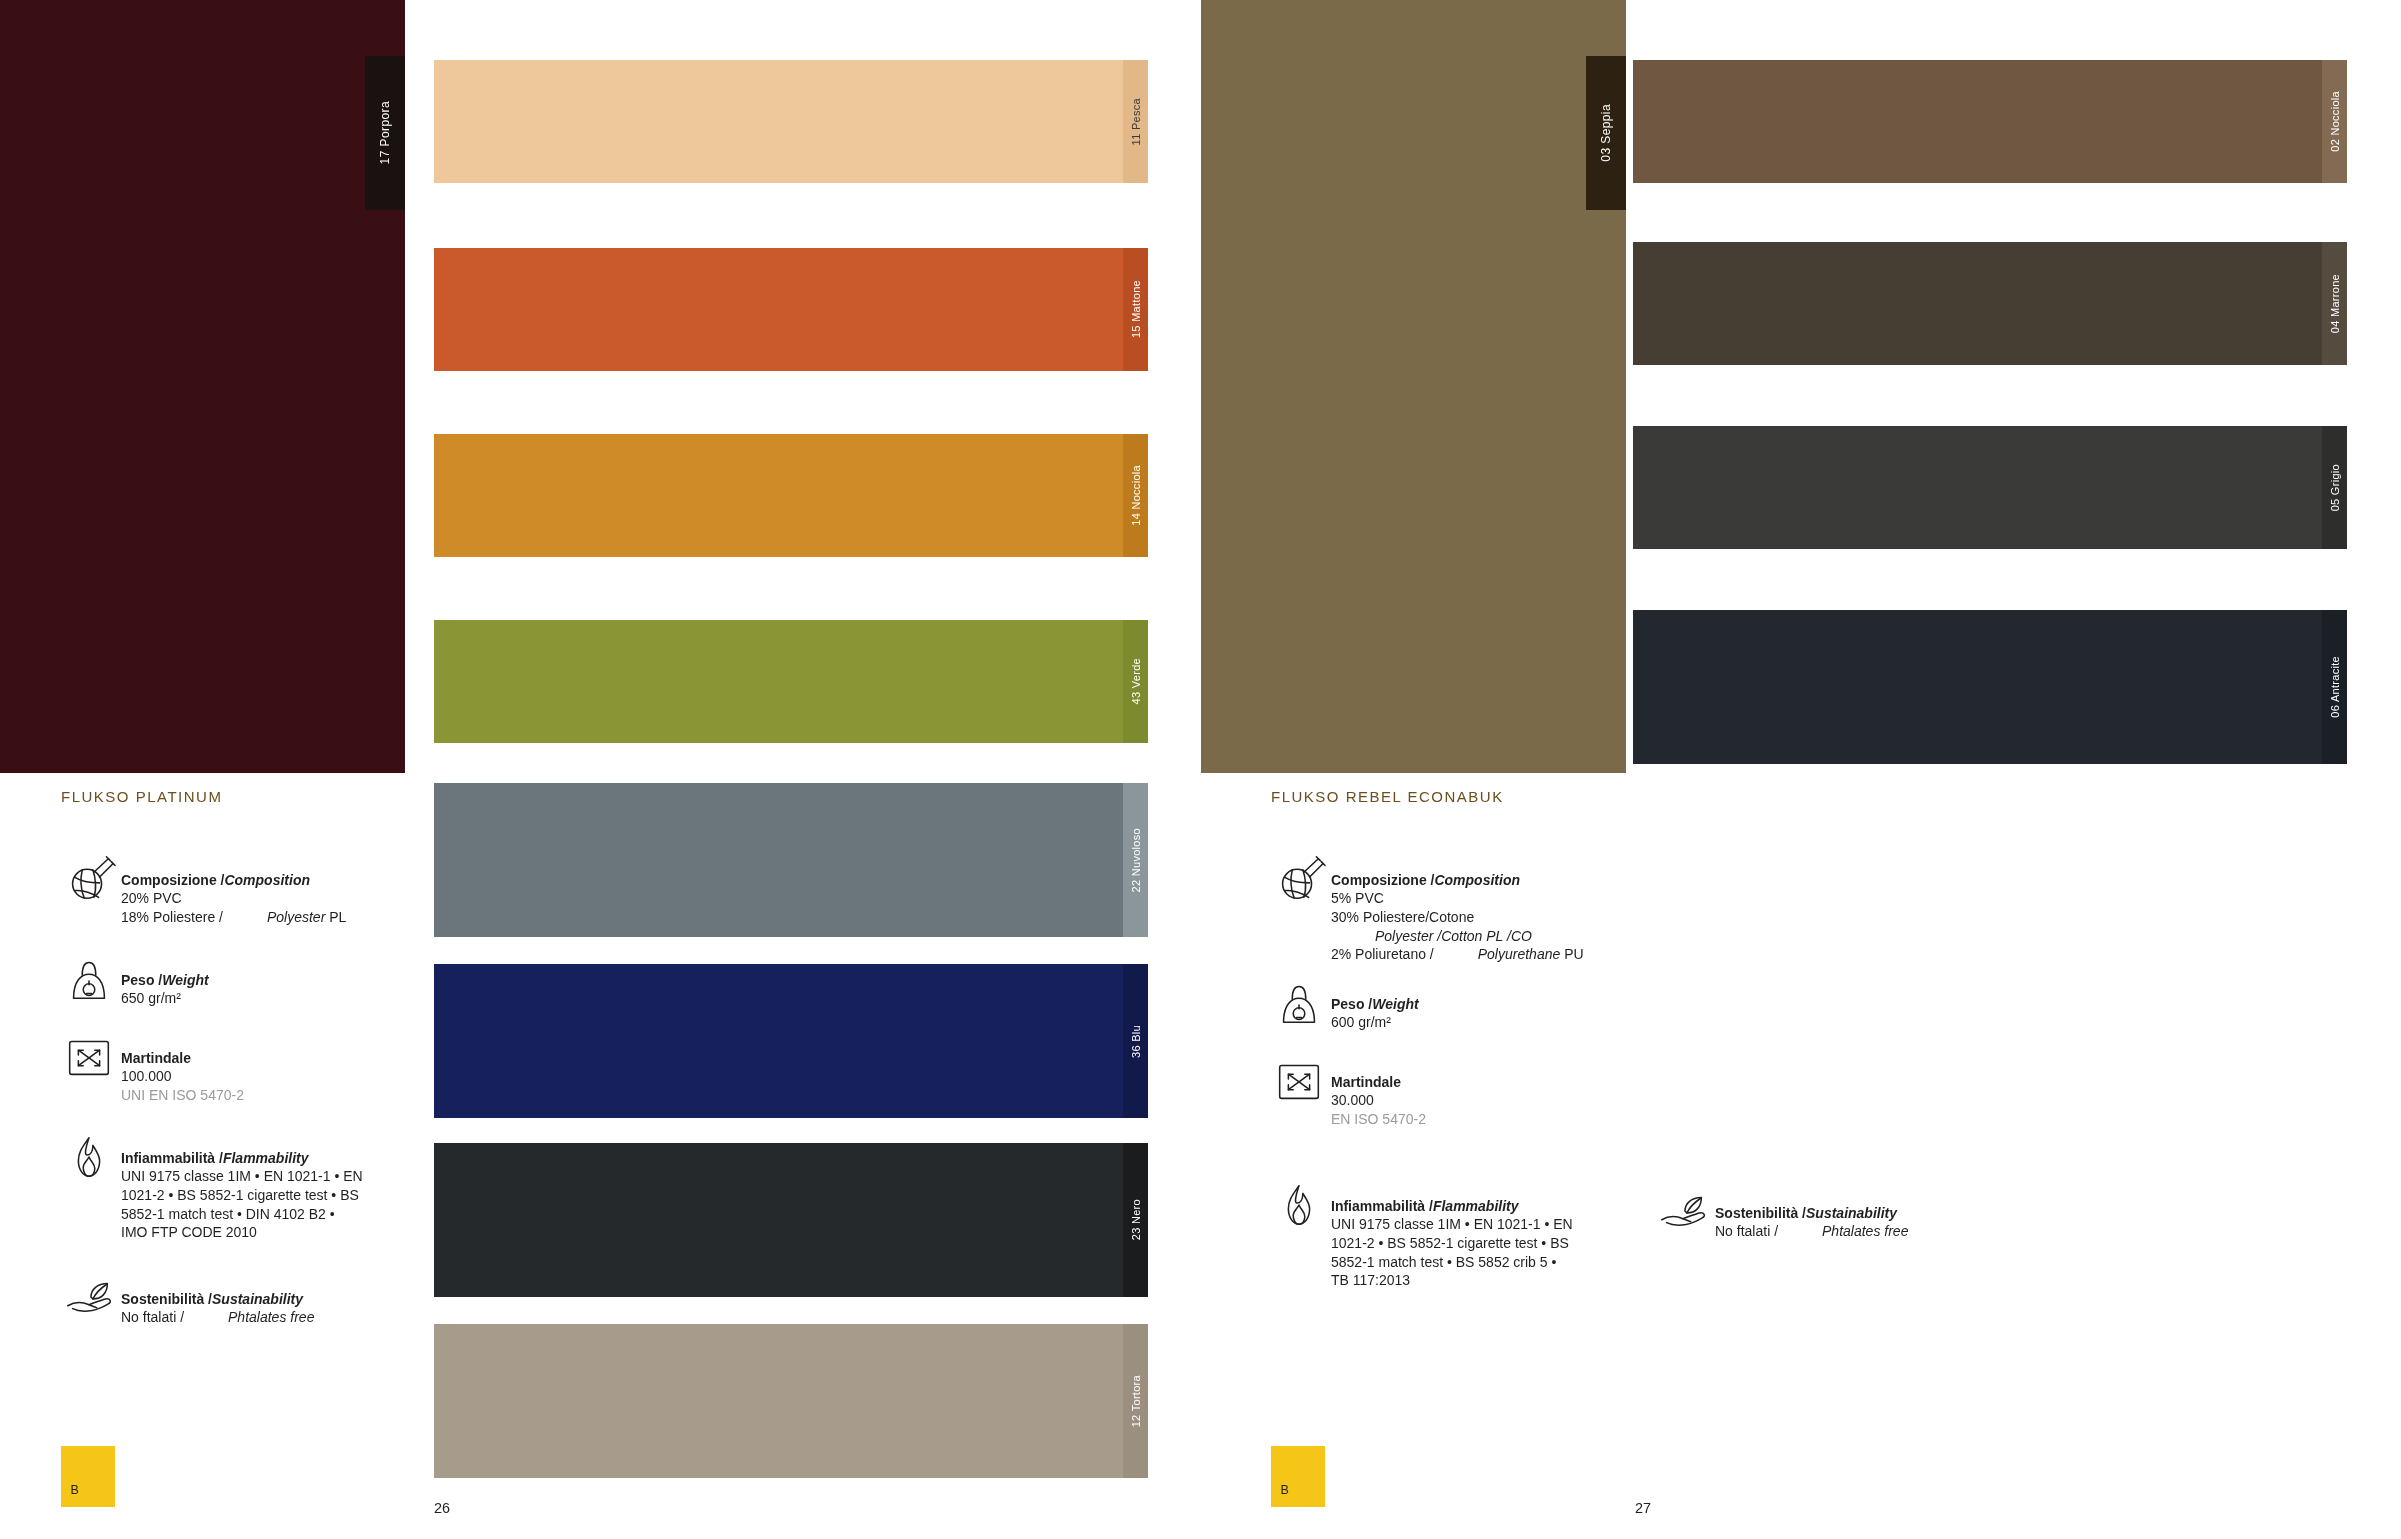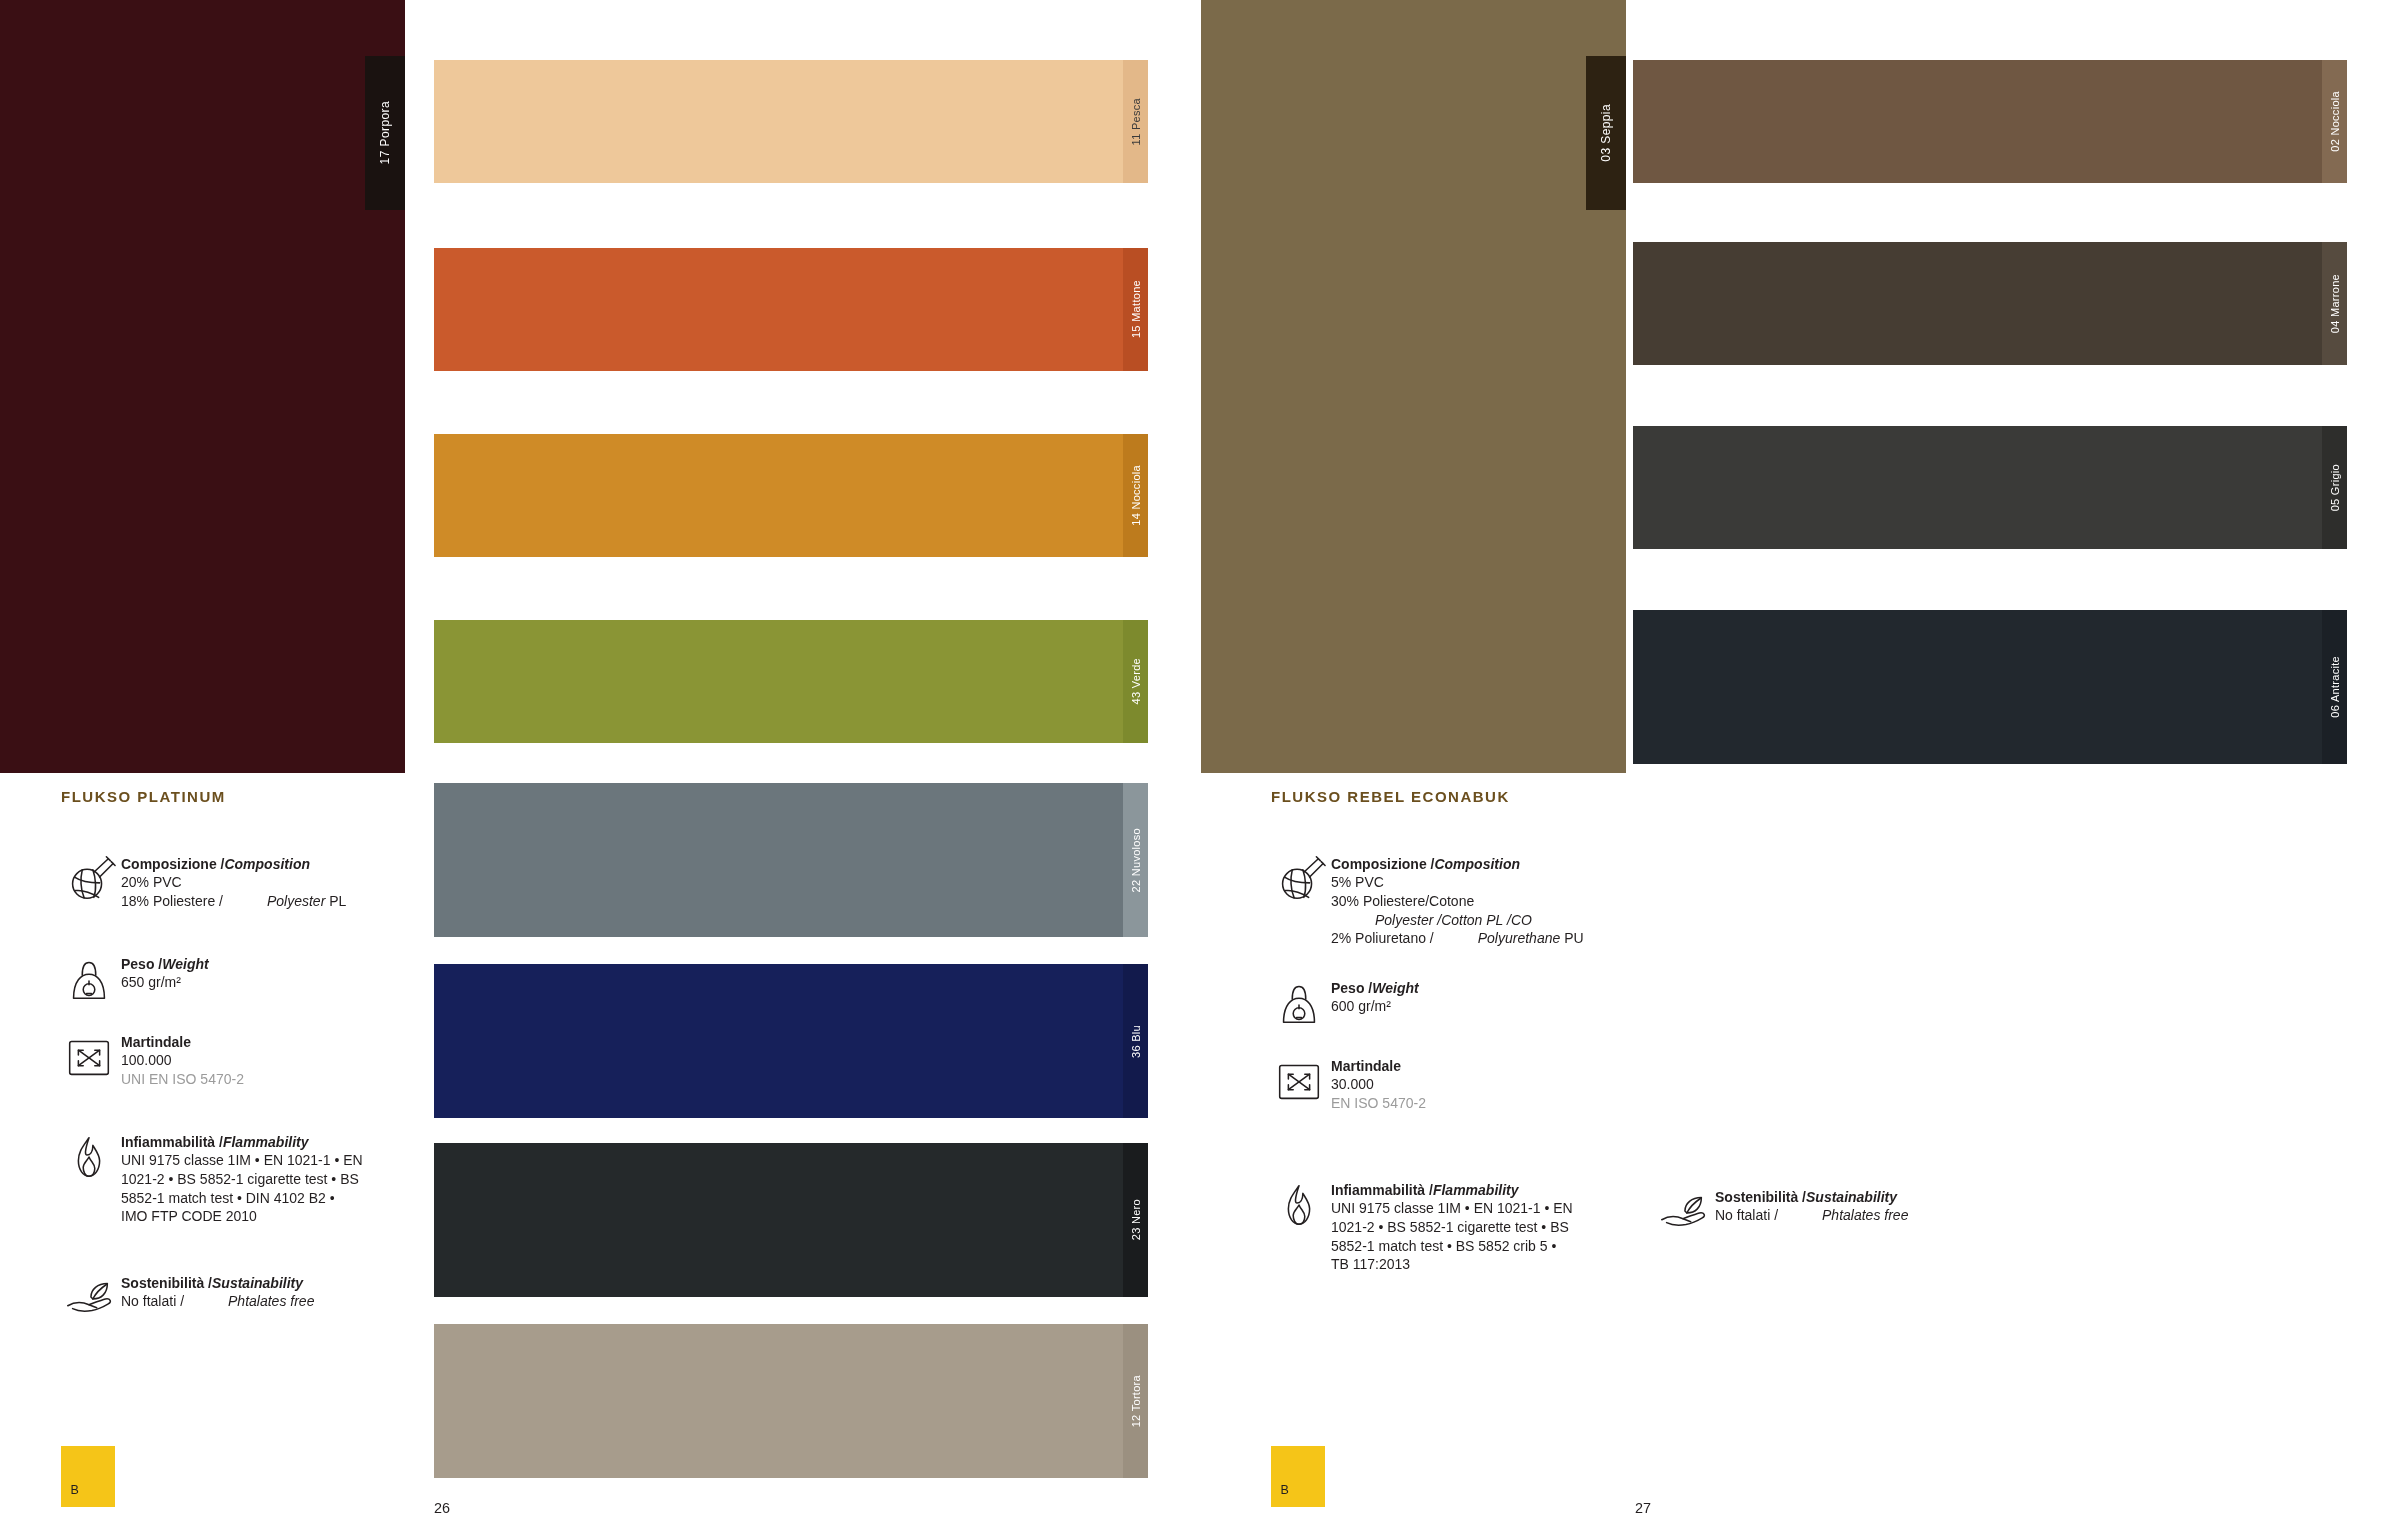--- a/index.html
+++ b/index.html
@@ -12,25 +12,25 @@
   
   .hero{position:absolute;left:0;top:0;width:405px;height:773px;}
   .hero-label{position:absolute;right:0;top:56px;width:40px;height:154px;background:#1a1210;display:flex;align-items:center;justify-content:center;}
   .hero-label span{writing-mode:vertical-rl;transform:rotate(180deg);color:#fff;font-size:12px;letter-spacing:0.4px;}
   .hero-label.dark{background:#2d2212;}
   .strip{position:absolute;left:0;}
   .strip-tab{position:absolute;right:0;top:0;height:100%;width:25px;display:flex;align-items:center;justify-content:center;}
   .strip-tab span{writing-mode:vertical-rl;transform:rotate(180deg);font-size:11px;letter-spacing:0.3px;color:#fff;white-space:nowrap;}
   .strip-tab.lightText span{color:#fff;}
   .strip-tab.darkText span{color:#3a3a3a;}
-  .fam-title{font-size:15px;font-weight:bold;letter-spacing:1.5px;color:#6b4f1e;}
+  .fam-title{font-size:15px;font-weight:normal;letter-spacing:1.5px;color:#6b4f1e;}
   .spec-row{position:relative;display:flex;align-items:flex-start;}
   .spec-icon{width:60px;min-width:60px;height:60px;position:relative;}
   .spec-text{font-size:14px;line-height:1.33;color:#231f20;padding-top:3.8px;}
-  .spec-text .hd{font-weight:bold;}
+  .spec-text .hd{font-weight:bold;margin-top:16px;}
   .spec-text .hd i{font-weight:bold;font-style:italic;}
   .spec-text .gray{color:#9b9b9b;}
   .spec-text .it{font-style:italic;margin-left:44px;}
 
   
   .fold{position:absolute;width:54px;height:61px;background:#f5c518;display:flex;align-items:flex-end;}
   .fold span{font-size:12.5px;color:#231f20;padding:0 0 9.6px 9.6px;font-weight:normal;}
   .pageno{position:absolute;font-size:14.4px;color:#231f20;}
 
   svg.ic{position:absolute;left:0;top:0;}

